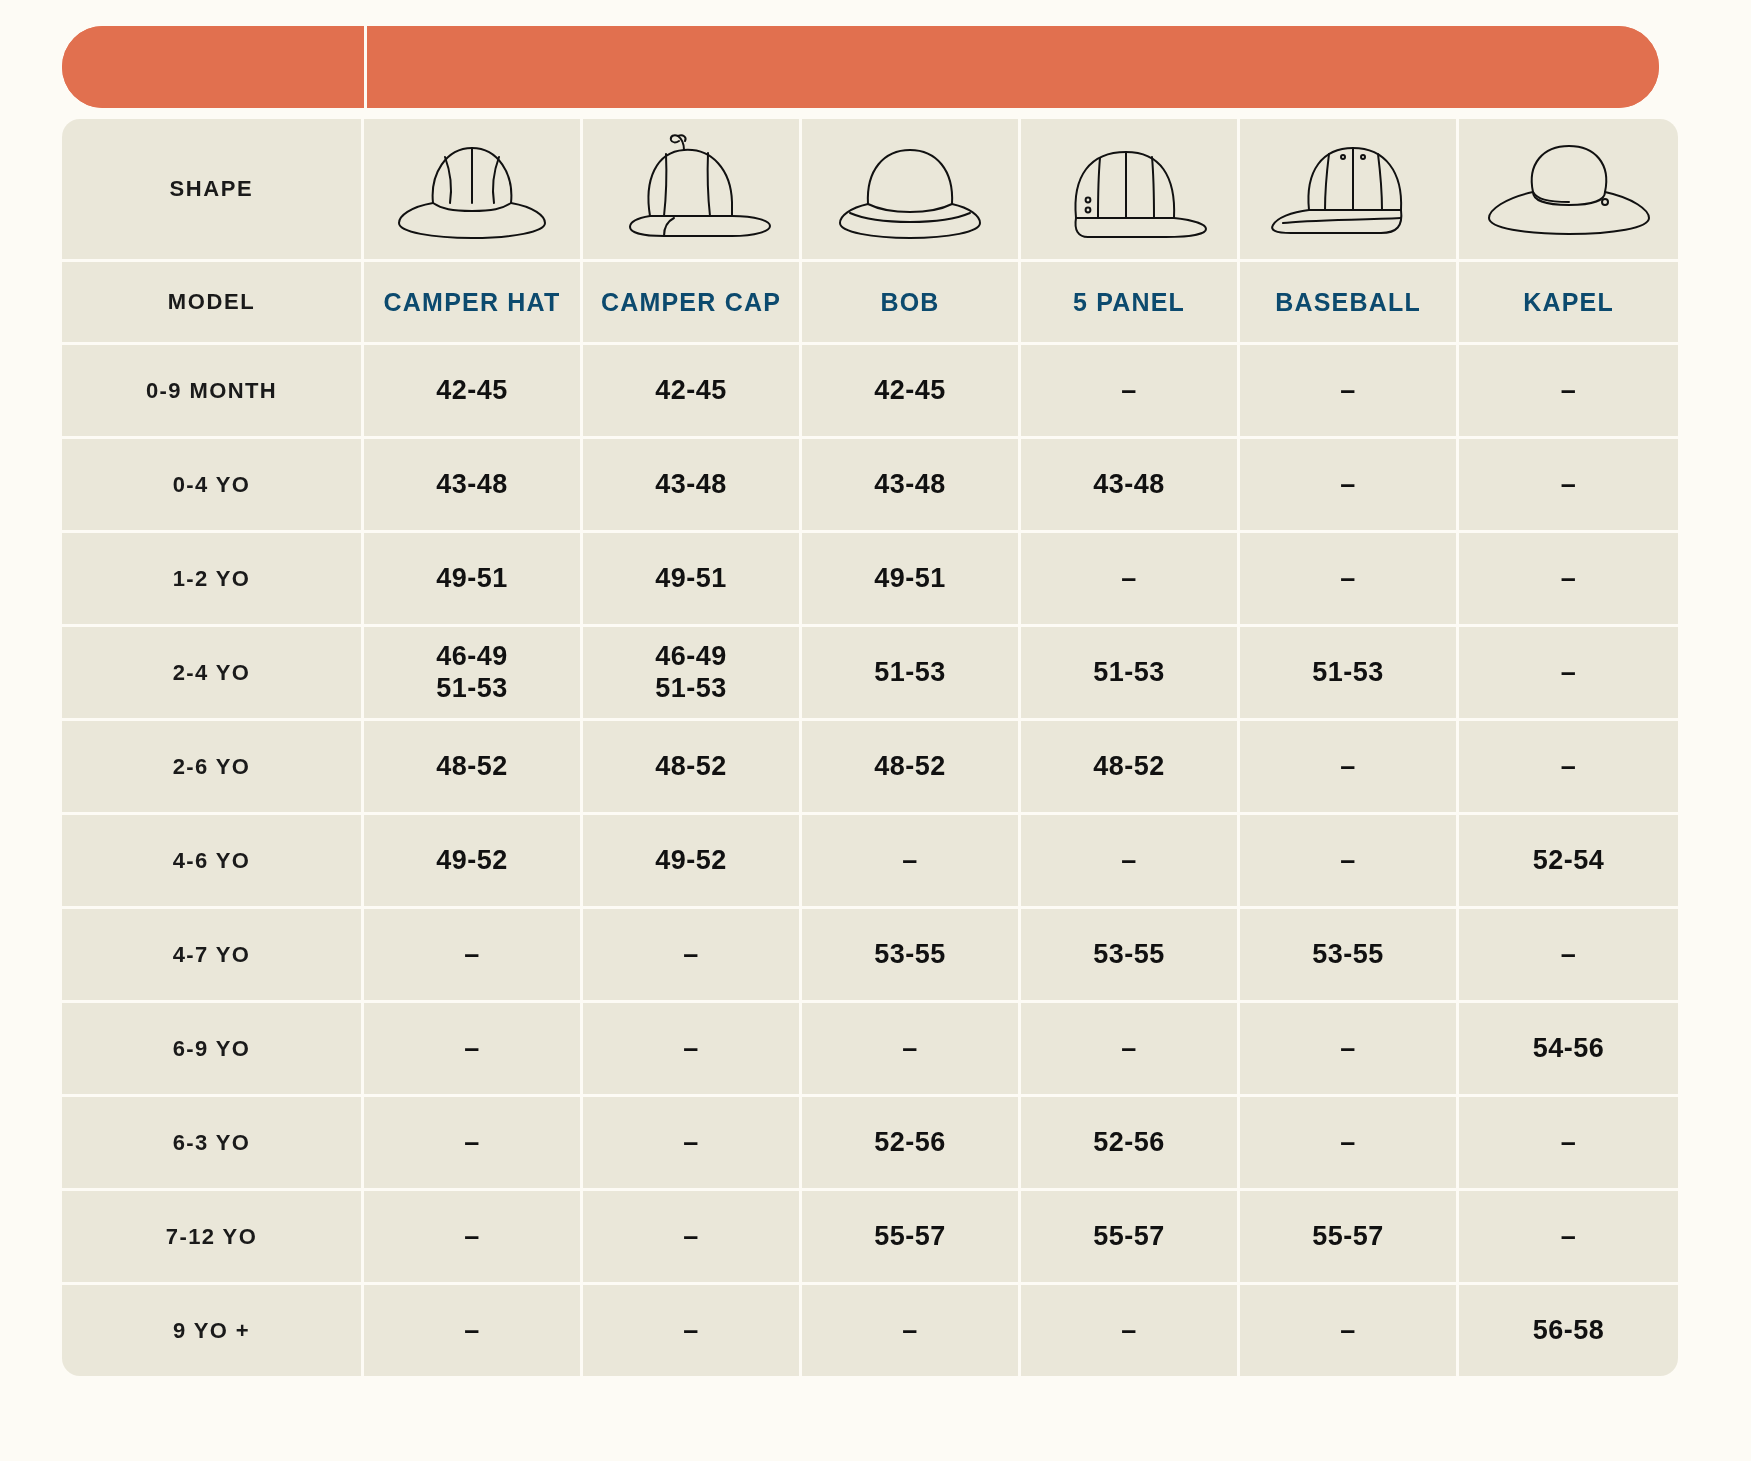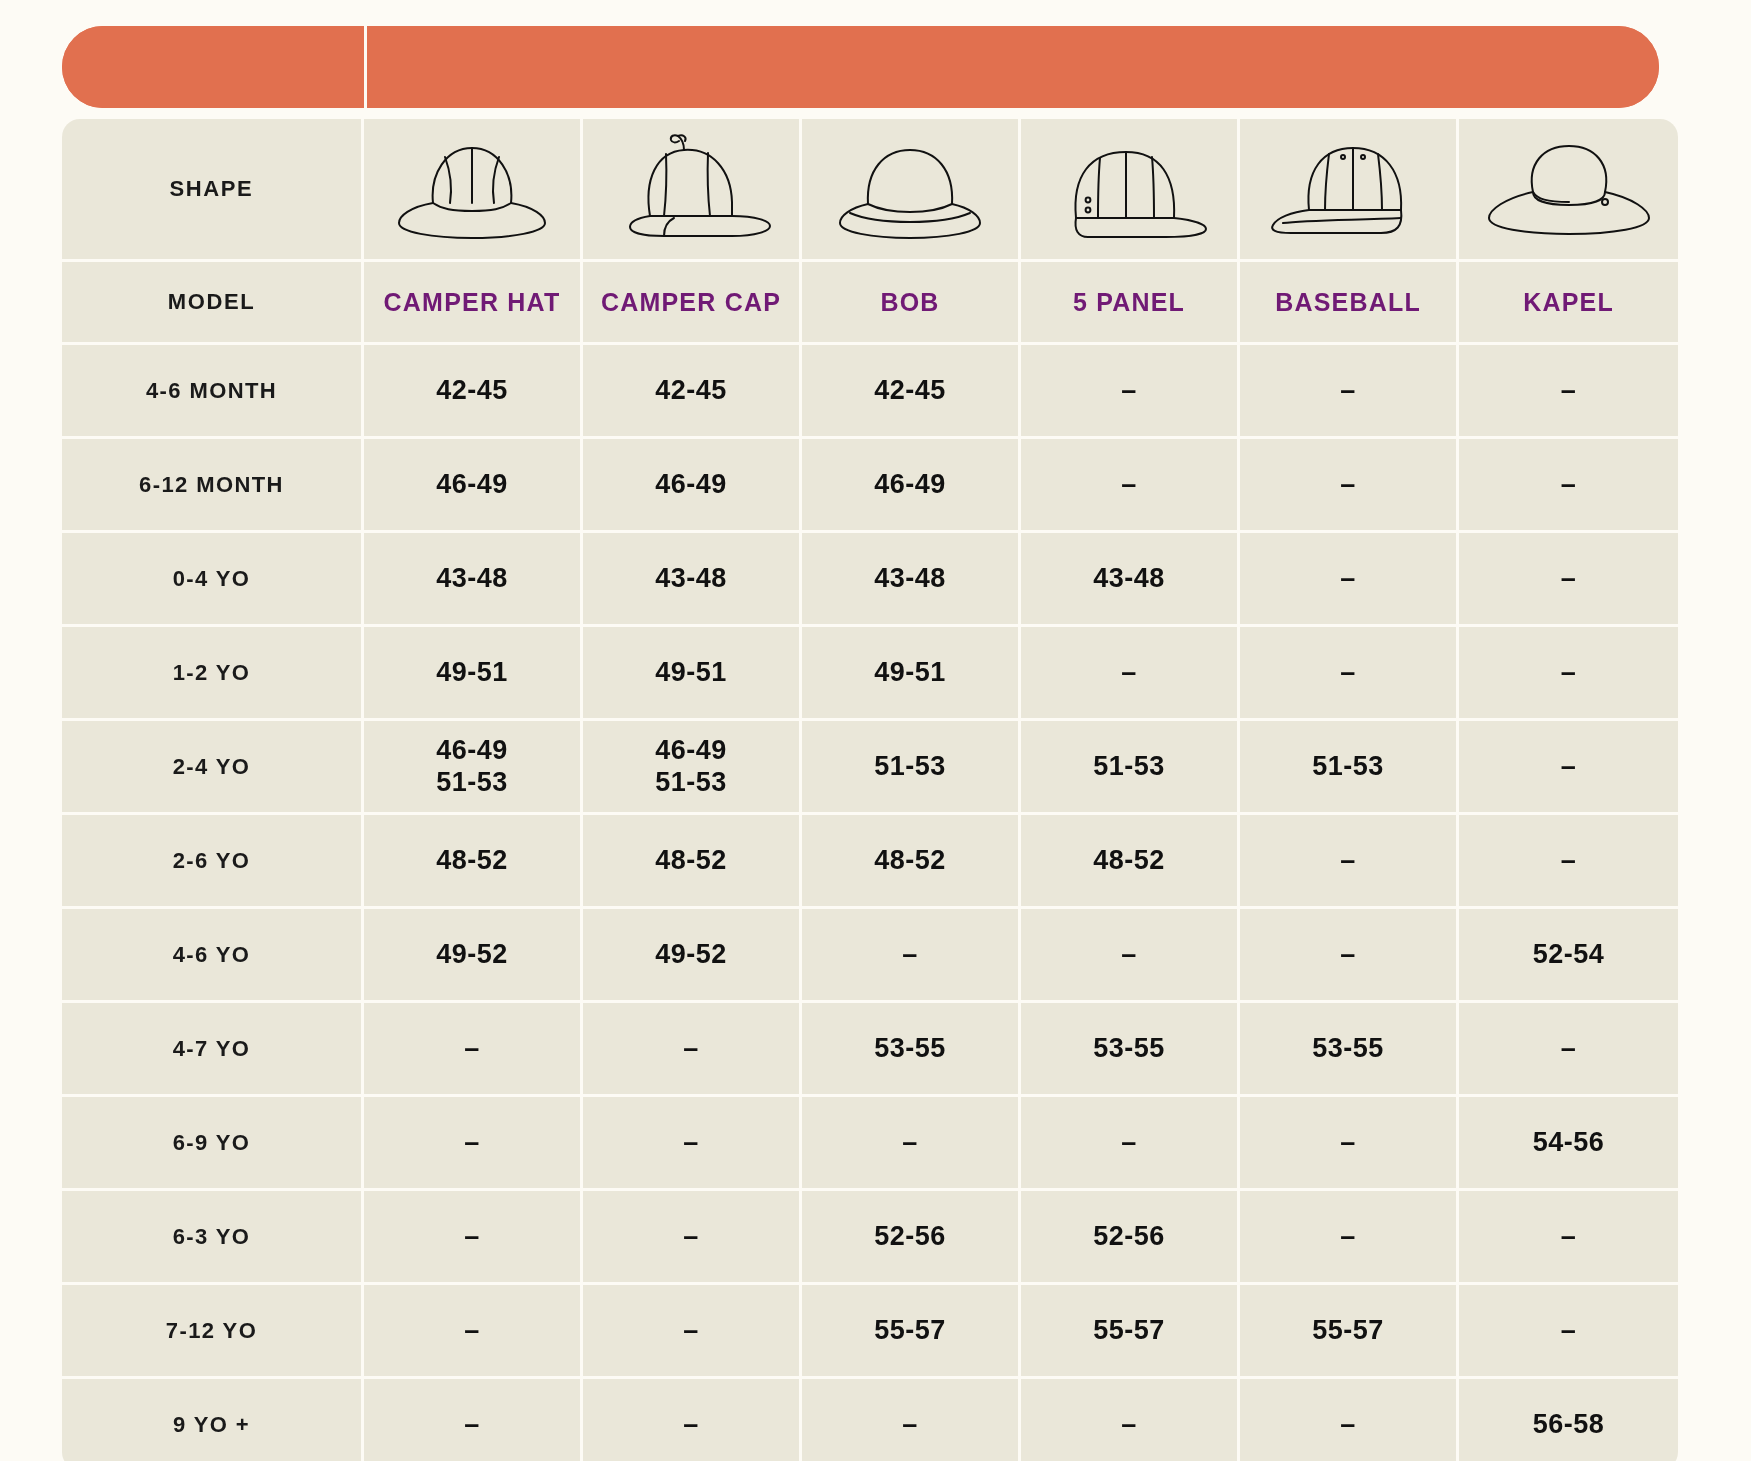--- a/index.html
+++ b/index.html
@@ -87,21 +87,21 @@
   .hdr-label {
     font-size: 22px;
     font-weight: 700;
     letter-spacing: 1.6px;
     color: #1a1a1a;
   }
   .model-name {
     font-size: 25px;
     font-weight: 800;
     letter-spacing: 1.2px;
-    color: #701a75;
+    color: #0c4a6e;
     text-transform: uppercase;
   }
   .row-label {
     font-size: 22px;
     font-weight: 700;
     letter-spacing: 1.4px;
     color: #1a1a1a;
   }
   .cell-val {
     font-size: 27px;
@@ -231,33 +231,24 @@
         <tr class="row-model">
           <td class="hdr-label">MODEL</td>
           <td class="model-name">CAMPER HAT</td>
           <td class="model-name">CAMPER CAP</td>
           <td class="model-name">BOB</td>
           <td class="model-name">5 PANEL</td>
           <td class="model-name">BASEBALL</td>
           <td class="model-name">KAPEL</td>
         </tr>
         <tr class="data-row">
-          <td class="row-label">4-6 MONTH</td>
+          <td class="row-label">0-9 MONTH</td>
           <td class="cell-val">42-45</td>
           <td class="cell-val">42-45</td>
           <td class="cell-val">42-45</td>
-          <td class="cell-val dash">–</td>
-          <td class="cell-val dash">–</td>
-          <td class="cell-val dash">–</td>
-        </tr>
-        <tr class="data-row">
-          <td class="row-label">6-12 MONTH</td>
-          <td class="cell-val">46-49</td>
-          <td class="cell-val">46-49</td>
-          <td class="cell-val">46-49</td>
           <td class="cell-val dash">–</td>
           <td class="cell-val dash">–</td>
           <td class="cell-val dash">–</td>
         </tr>
         <tr class="data-row">
           <td class="row-label">0-4 YO</td>
           <td class="cell-val">43-48</td>
           <td class="cell-val">43-48</td>
           <td class="cell-val">43-48</td>
           <td class="cell-val">43-48</td>

